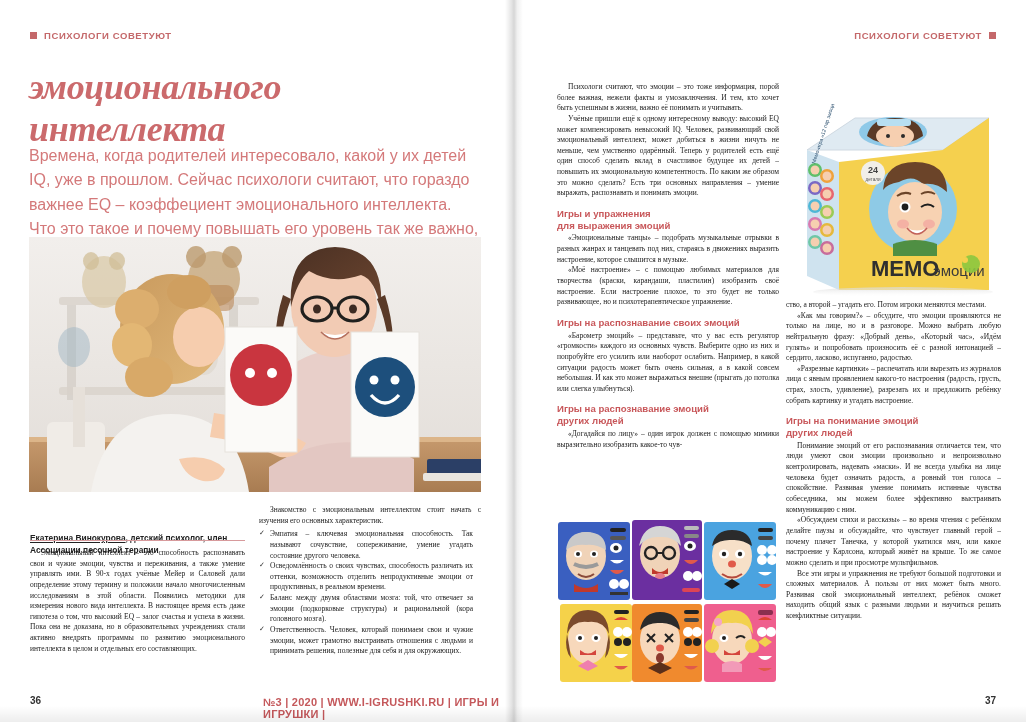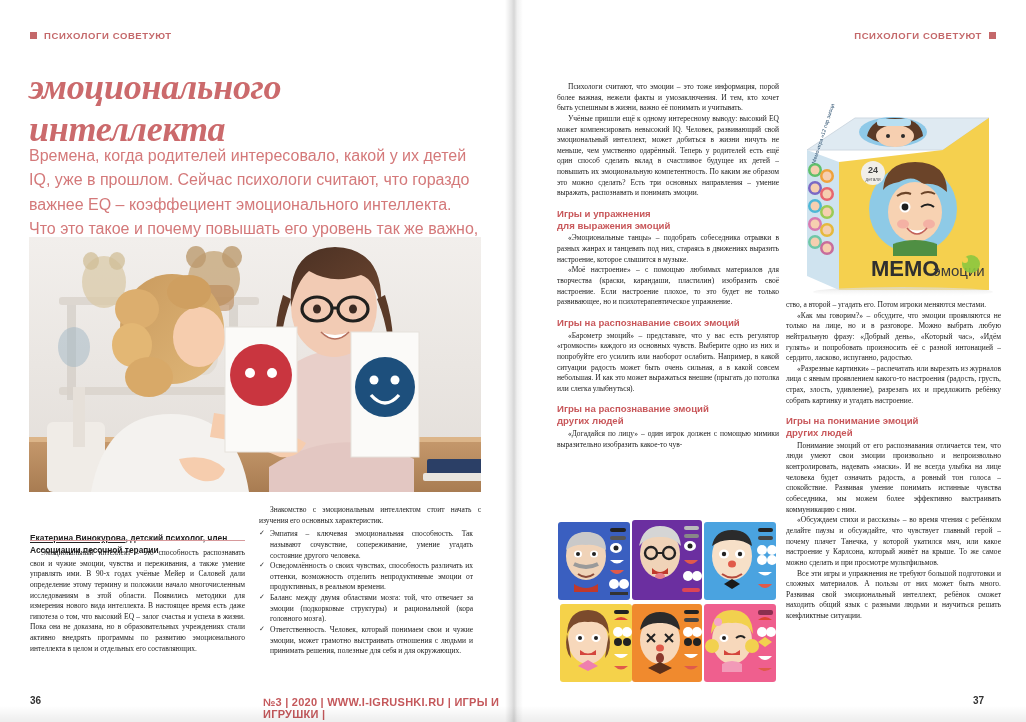--- a/index.html
+++ b/index.html
@@ -108,21 +108,21 @@
   .cardshot{
     position:absolute;left:556px;top:518px;width:222px;height:168px;
   }
   .cardshot svg{display:block;width:100%;height:100%;}
   .pagenum{
     position:absolute;top:695px;
     font-family:"Liberation Sans",sans-serif;
     font-size:10px;font-weight:bold;color:#333;
   }
   .pagenum-l{left:30px;}
-  .pagenum-r{right:42px;}
+  .pagenum-r{right:30px;}
   .footinfo{
     position:absolute;left:263px;top:696px;
     font-family:"Liberation Sans",sans-serif;
     font-size:11px;font-weight:bold;letter-spacing:.25px;color:#c4585b;
   }
   .shadow-bottom{
     position:absolute;left:0;top:706px;width:1026px;height:16px;
     background:linear-gradient(to bottom,rgba(0,0,0,0) 0%,rgba(0,0,0,0.07) 100%);
     pointer-events:none;
   }
@@ -277,21 +277,21 @@
 
   <div class="gutter"></div>
 
   <div class="col c-r1">
     <p>Психологи считают, что эмоции – это тоже информация, порой более важная, нежели факты и умозаключения. И тем, кто хочет быть успешным в жизни, важно её понимать и учитывать.</p>
     <p>Учёные пришли ещё к одному интересному выводу: высокий EQ может компенсировать невысокий IQ. Человек, развивающий свой эмоциональный интеллект, может добиться в жизни ничуть не меньше, чем умственно одарённый. Теперь у родителей есть ещё один способ сделать вклад в счастливое будущее их детей – повышать их эмоциональную компетентность. По каким же образом это можно сделать? Есть три основных направления – умение выражать, распознавать и понимать эмоции.</p>
     <div class="head">
       <span>Игры и упражнения</span><br>
       <span>для выражения эмоций</span>
     </div>
-    <p>«Эмоциональные танцы» – подобрать собеседника отрывки в разных жанрах и танцевать под них, стараясь в движениях выразить настроение, которое слышится в музыке.</p>
+    <p>«Эмоциональные танцы» – подобрать музыкальные отрывки в разных жанрах и танцевать под них, стараясь в движениях выразить настроение, которое слышится в музыке.</p>
     <p>«Моё настроение» – с помощью любимых материалов для творчества (краски, карандаши, пластилин) изобразить своё настроение. Если настроение плохое, то это будет не только развивающее, но и психотерапевтическое упражнение.</p>
     <div class="head">Игры на распознавание своих эмоций</div>
     <p>«Барометр эмоций» – представьте, что у вас есть регулятор «громкости» каждого из основных чувств. Выберите одно из них и попробуйте его усилить или наоборот ослабить. Например, в какой ситуации радость может быть очень сильная, а в какой совсем небольшая. И как это может выражаться внешне (прыгать до потолка или слегка улыбнуться).</p>
     <div class="head">
       <span>Игры на распознавание эмоций</span><br>
       <span>других людей</span>
     </div>
     <p>«Догадайся по лицу» – один игрок должен с помощью мимики выразительно изобразить какое-то чув-</p>
   </div>
 

